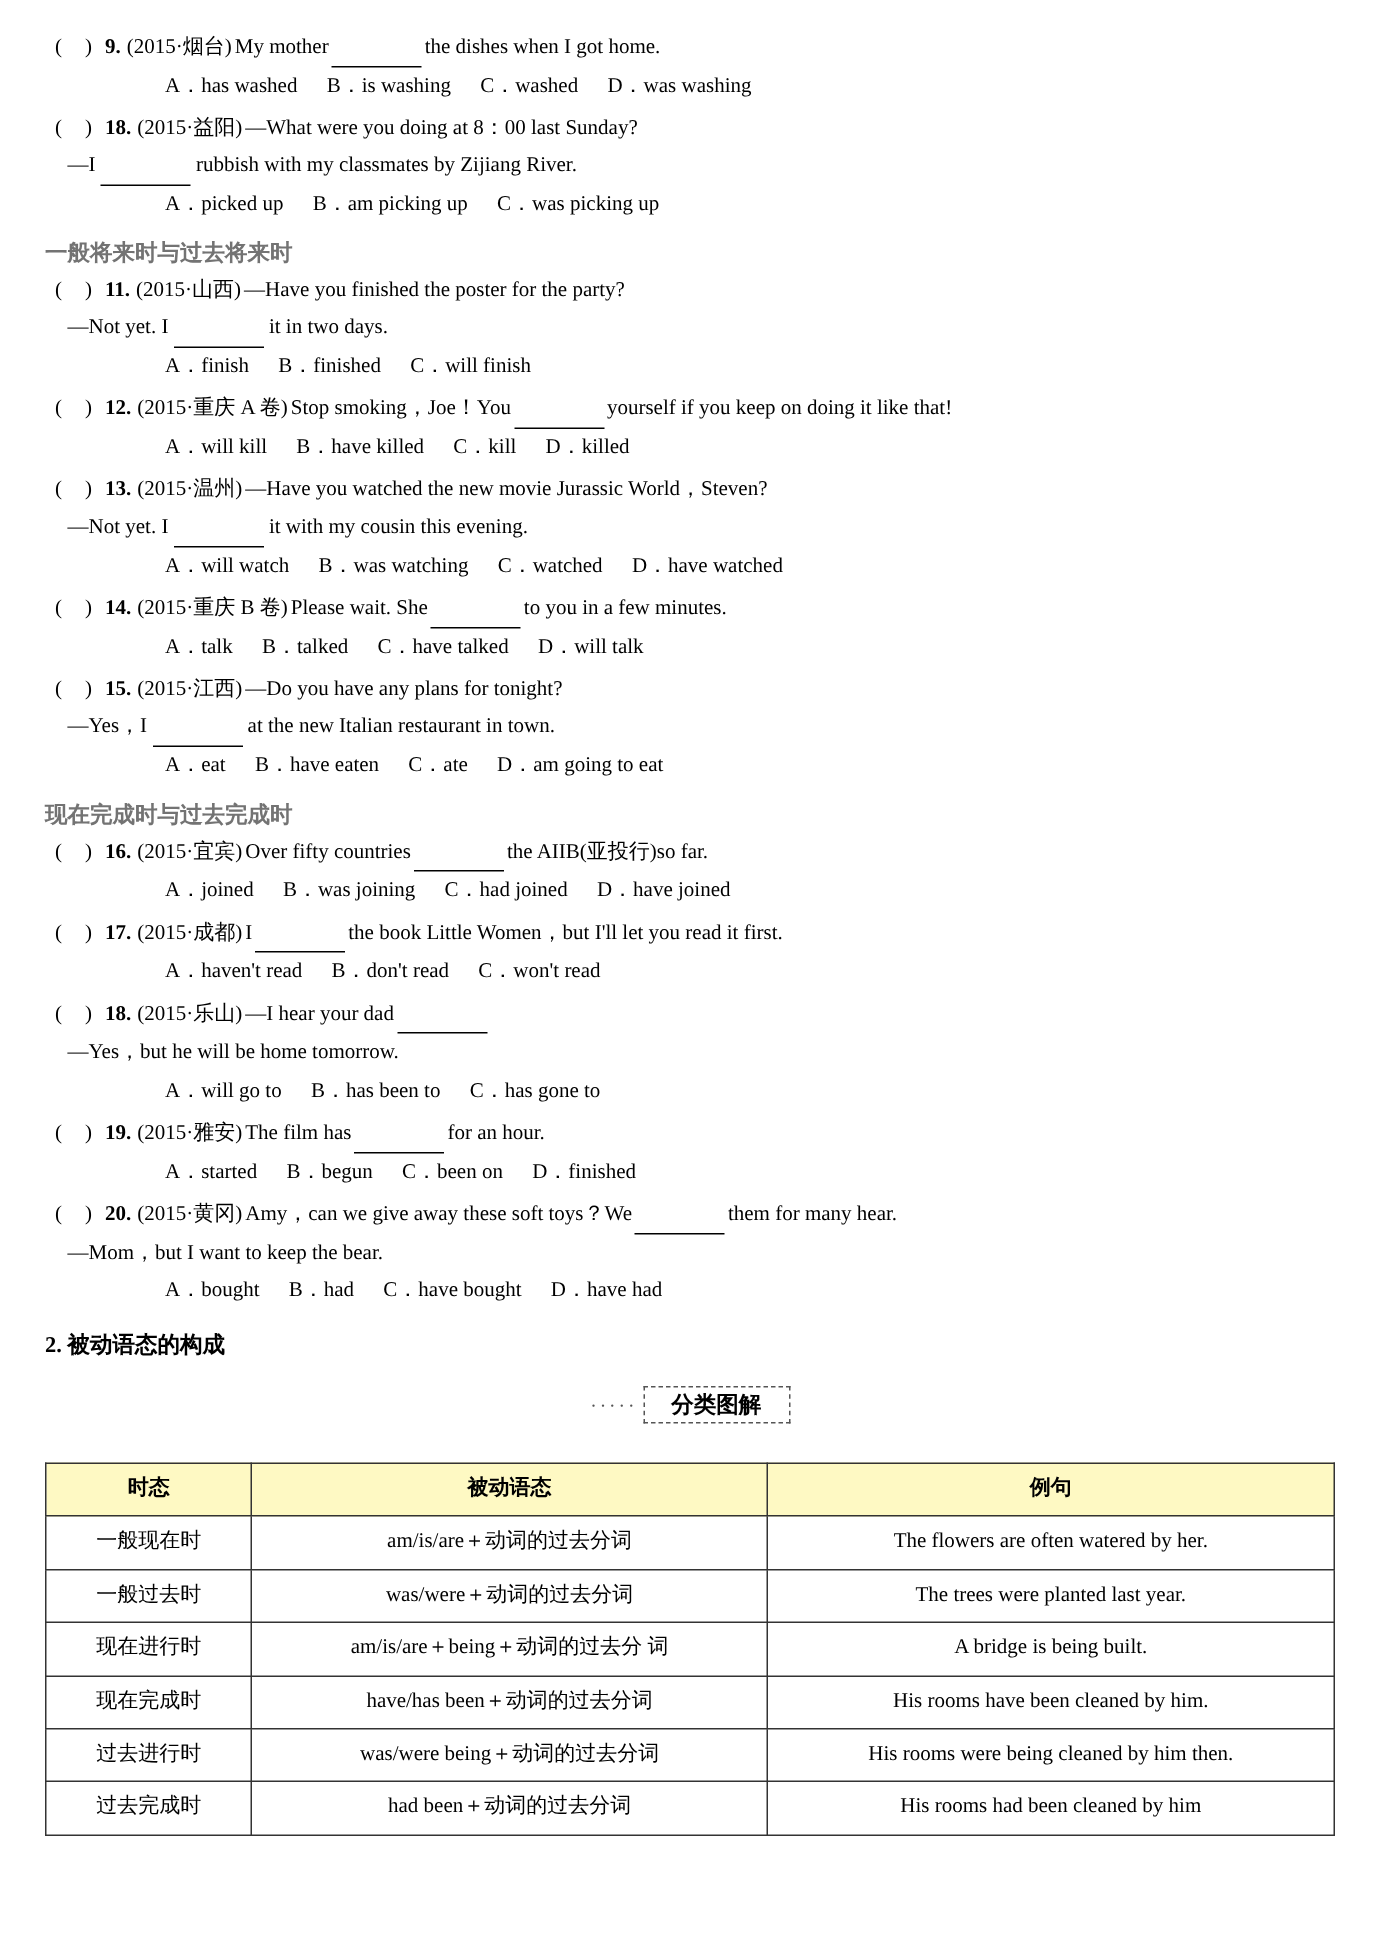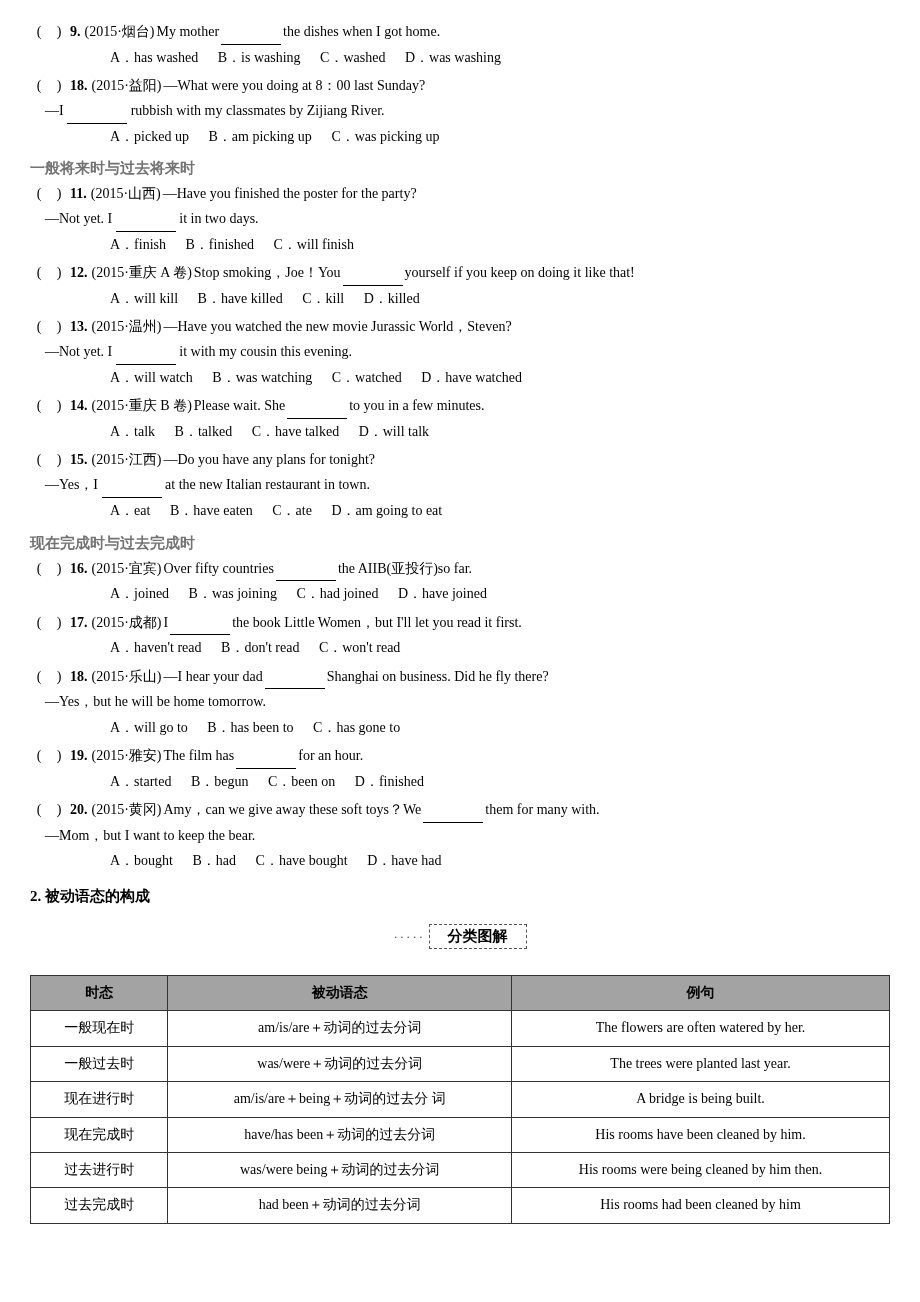--- a/index.html
+++ b/index.html
@@ -78,21 +78,21 @@
       margin-top: 8px;
     }
     table th, table td {
       border: 1px solid #333;
       padding: 6px 10px;
       text-align: center;
       vertical-align: middle;
       line-height: 1.6;
     }
     table th {
-      background: #a3a3a3;
+      background: #fef9c3;
       font-weight: bold;
     }
     .col-shitai { width: 16%; }
     .col-beidong { width: 40%; }
     .col-liju { width: 44%; }
     .indent-line {
       margin-left: 15px;
       line-height: 1.8;
     }
   </style>
@@ -275,21 +275,20 @@
 </div>
 
 <div class="question-block">
   <div class="question-line">
     <span class="paren">(</span>
     <span class="paren">)</span>
     <span class="q-num">18.</span>
     <span>(2015·乐山)</span>
     <span>—I hear your dad</span>
     <span class="blank">&nbsp;&nbsp;&nbsp;&nbsp;&nbsp;&nbsp;&nbsp;&nbsp;</span>
-    <span>Shanghai on business. Did he fly there?</span>
   </div>
   <div class="indent-line">
     <span>—Yes，but he will be home tomorrow.</span>
   </div>
   <div class="options-line">
     <span class="option">A．will go to</span>
     <span class="option">B．has been to</span>
     <span style="margin-right:16px;">C．has gone to</span>
   </div>
 </div>
@@ -313,21 +312,21 @@
 </div>
 
 <div class="question-block">
   <div class="question-line">
     <span class="paren">(</span>
     <span class="paren">)</span>
     <span class="q-num">20.</span>
     <span>(2015·黄冈)</span>
     <span>Amy，can we give away these soft toys？We</span>
     <span class="blank">&nbsp;&nbsp;&nbsp;&nbsp;&nbsp;&nbsp;&nbsp;&nbsp;</span>
-    <span>them for many with.</span>
+    <span>them for many hear.</span>
   </div>
   <div class="indent-line">
     <span>—Mom，but I want to keep the bear.</span>
   </div>
   <div class="options-line">
     <span class="option">A．bought</span>
     <span class="option">B．had</span>
     <span class="option">C．have bought</span>
     <span class="option">D．have had</span>
   </div>

